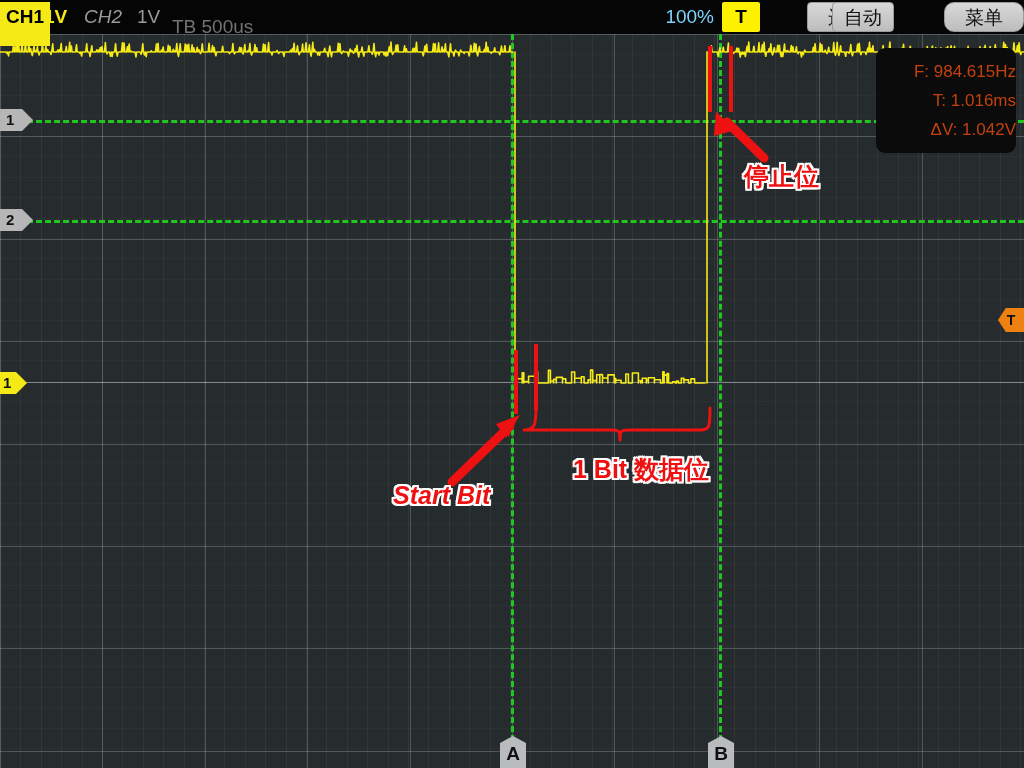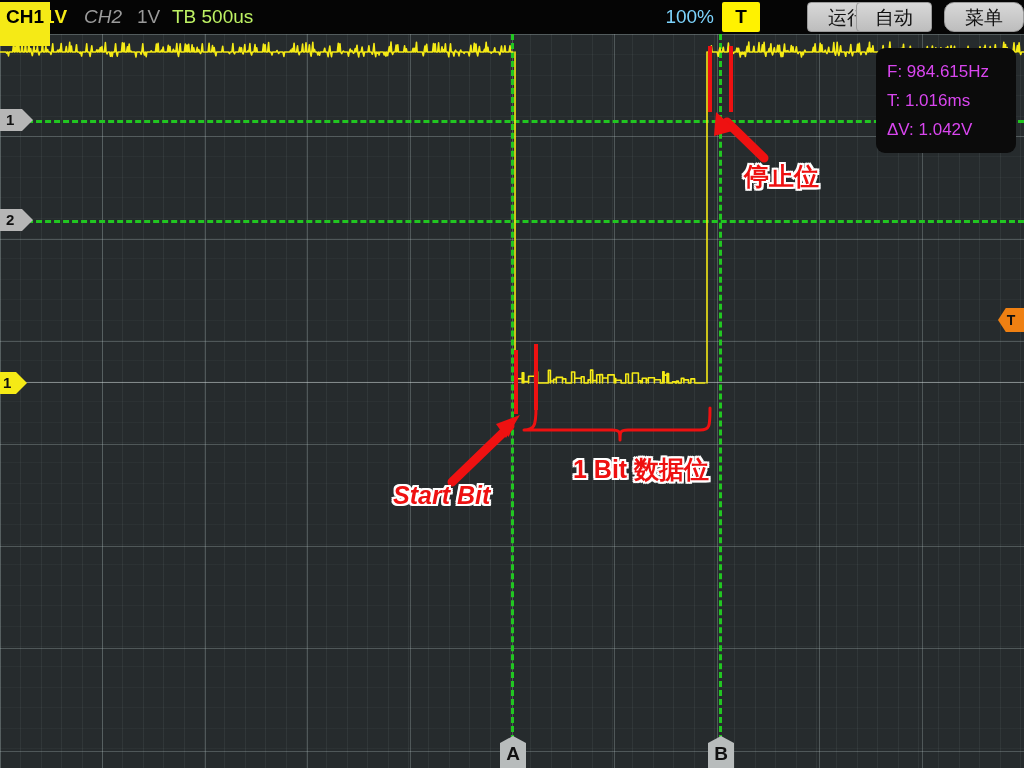--- a/index.html
+++ b/index.html
@@ -63,23 +63,23 @@
   .ch2-volt {
     position: absolute;
     left: 137px; top: 2px;
     height: 29px;
     color: #9a9a9a;
     font-size: 19px;
     line-height: 29px;
   }
   .tb-label {
     position: absolute;
-    left: 172px; top: 2px;
-    height: 29px;
-    color: #bef264;
+    left: 172px; top: 12px;
+    height: 29px;
+    color: #737373;
     font-size: 19px;
     line-height: 29px;
   }
   .zoom-pct {
     position: absolute;
     right: 310px; top: 2px;
     height: 29px;
     color: #7dd3fc;
     font-size: 19px;
     line-height: 29px;
@@ -103,21 +103,21 @@
     background: linear-gradient(#d8d8d8, #bdbdbd);
     border: 1px solid #9a9a9a;
     border-radius: 4px;
     color: #111;
     font-size: 19px;
     text-align: center;
     line-height: 30px;
     box-sizing: border-box;
   }
   #btn-run  { left: 768px; width: 80px; margin-left: 39px; }
-  #btn-auto { left: 856px; width: 76px; }
+  #btn-auto { left: 832px; width: 62px; }
   #btn-menu { left: 944px; width: 80px; border-radius: 10px; }
 
   
   #plot {
     position: absolute;
     left: 0; top: 34px;
     width: 1024px; height: 734px;
     background: #262b2d;
     overflow: hidden;
   }
@@ -213,24 +213,25 @@
     position: absolute;
     left: 876px; top: 14px;
     width: 140px;
     padding: 9px 0 9px 11px;
     background: #0b0b0b;
     border-radius: 9px;
     box-sizing: border-box;
     z-index: 40;
   }
   #measure-panel .mrow {
-    color: #d946ef;
+    color: #c2410c;
     font-size: 17px;
     line-height: 29px;
     white-space: nowrap;
+    text-align: right;
   }
 
   
   #wave-svg, #anno-svg {
     position: absolute;
     left: 0; top: 0;
     width: 1024px; height: 734px;
   }
   #wave-svg { z-index: 20; }
   #anno-svg { z-index: 30; }

